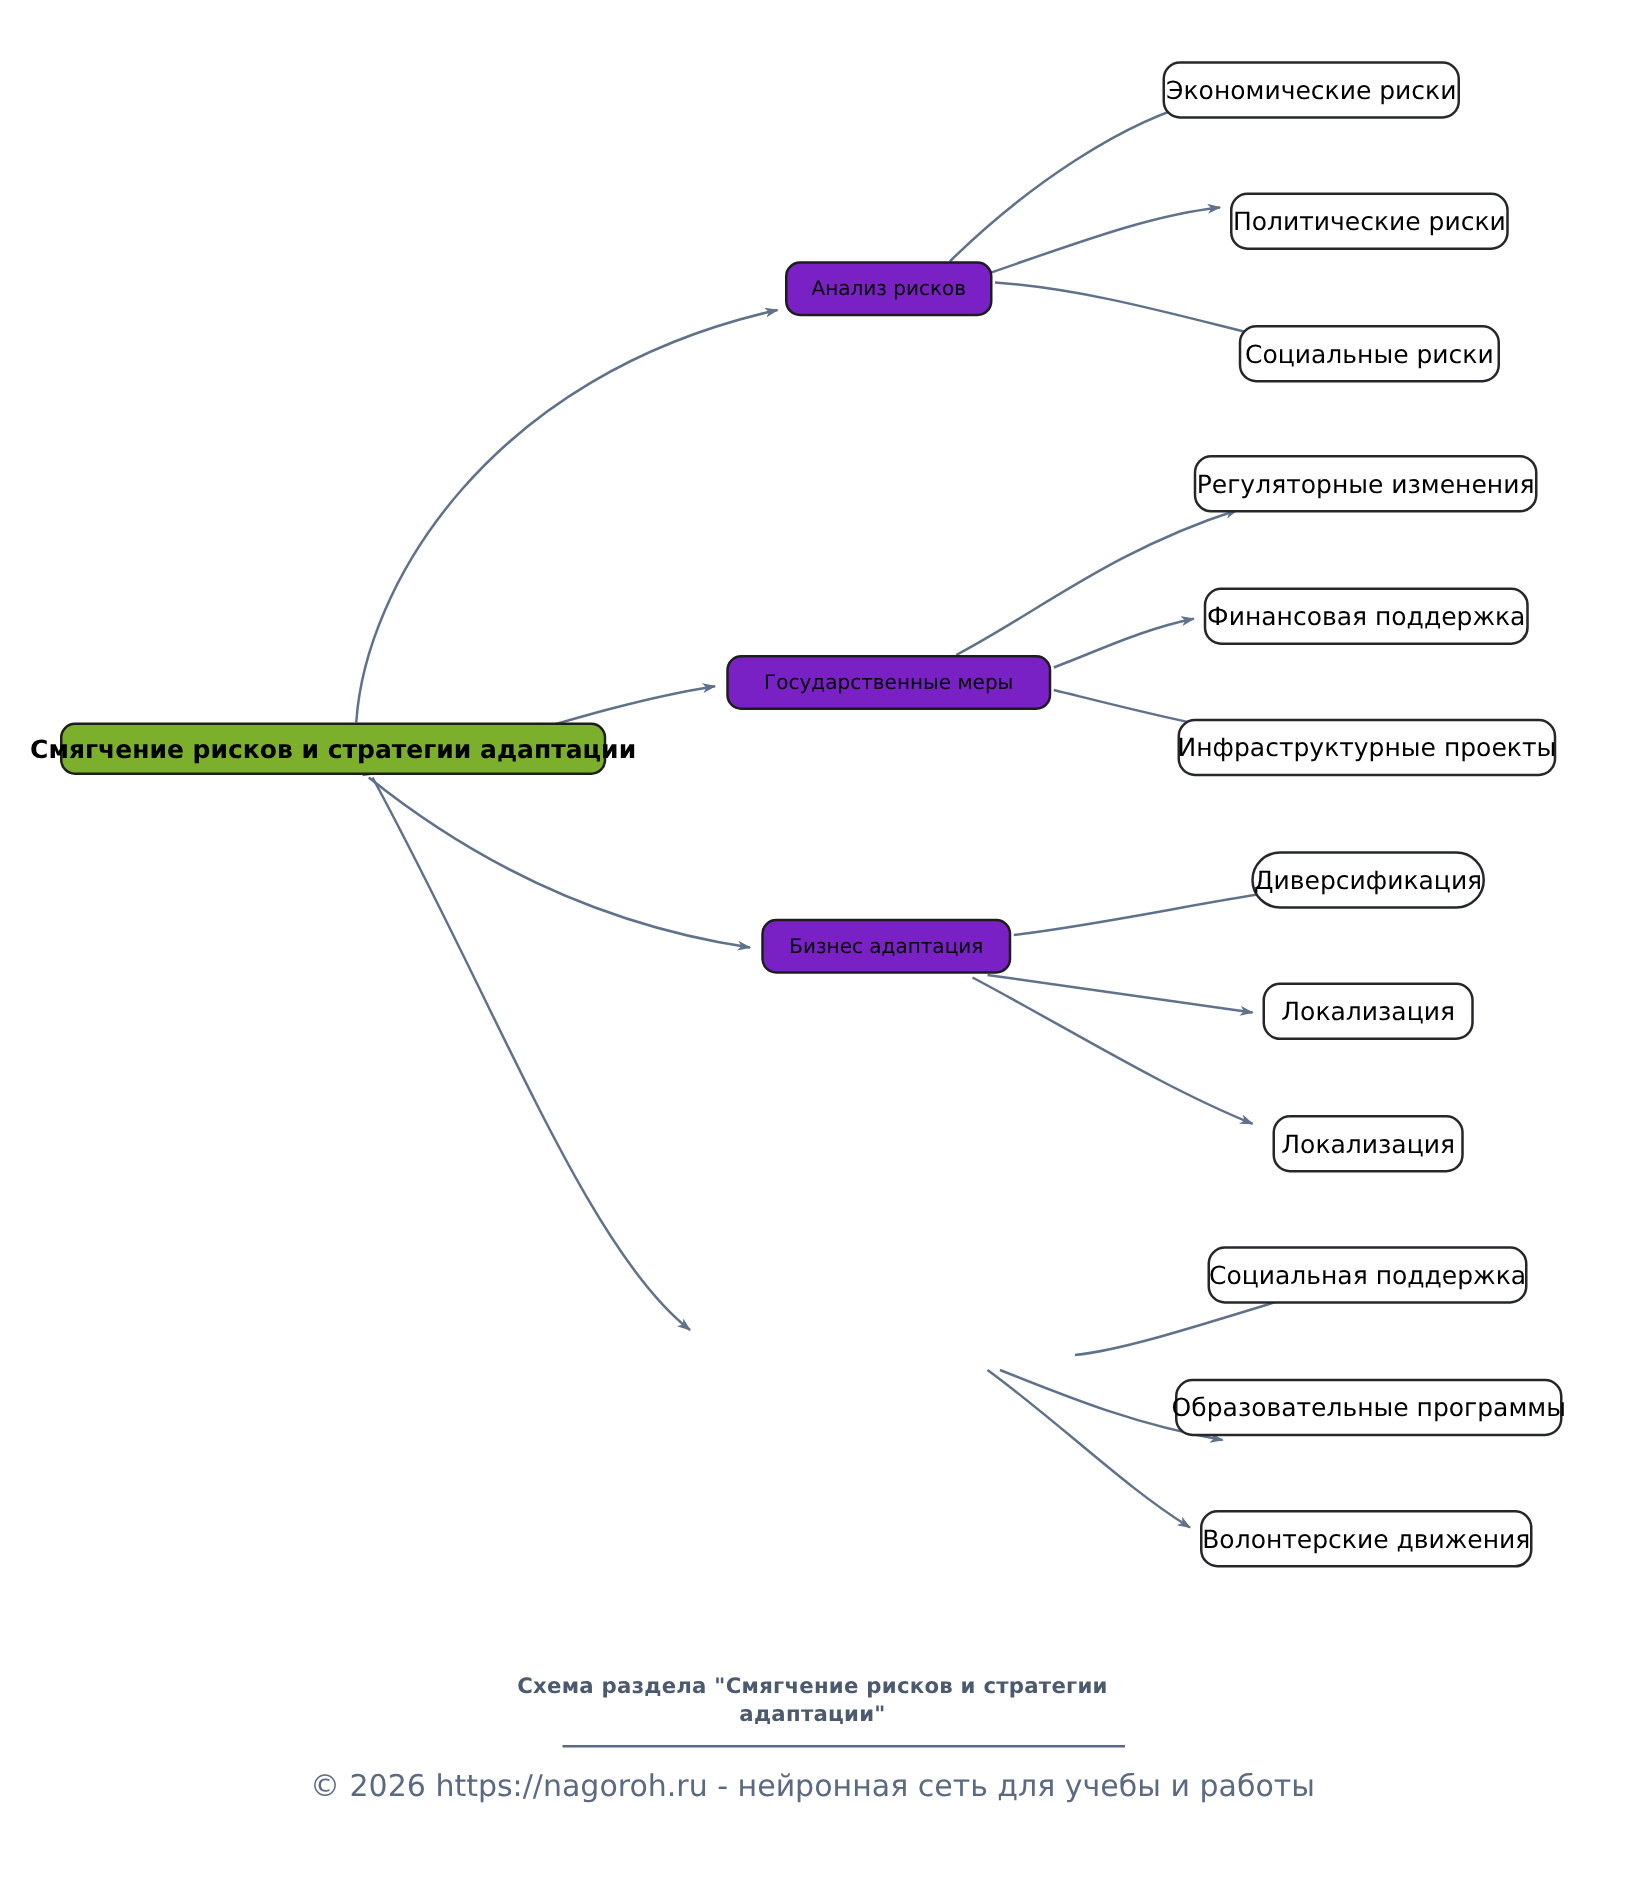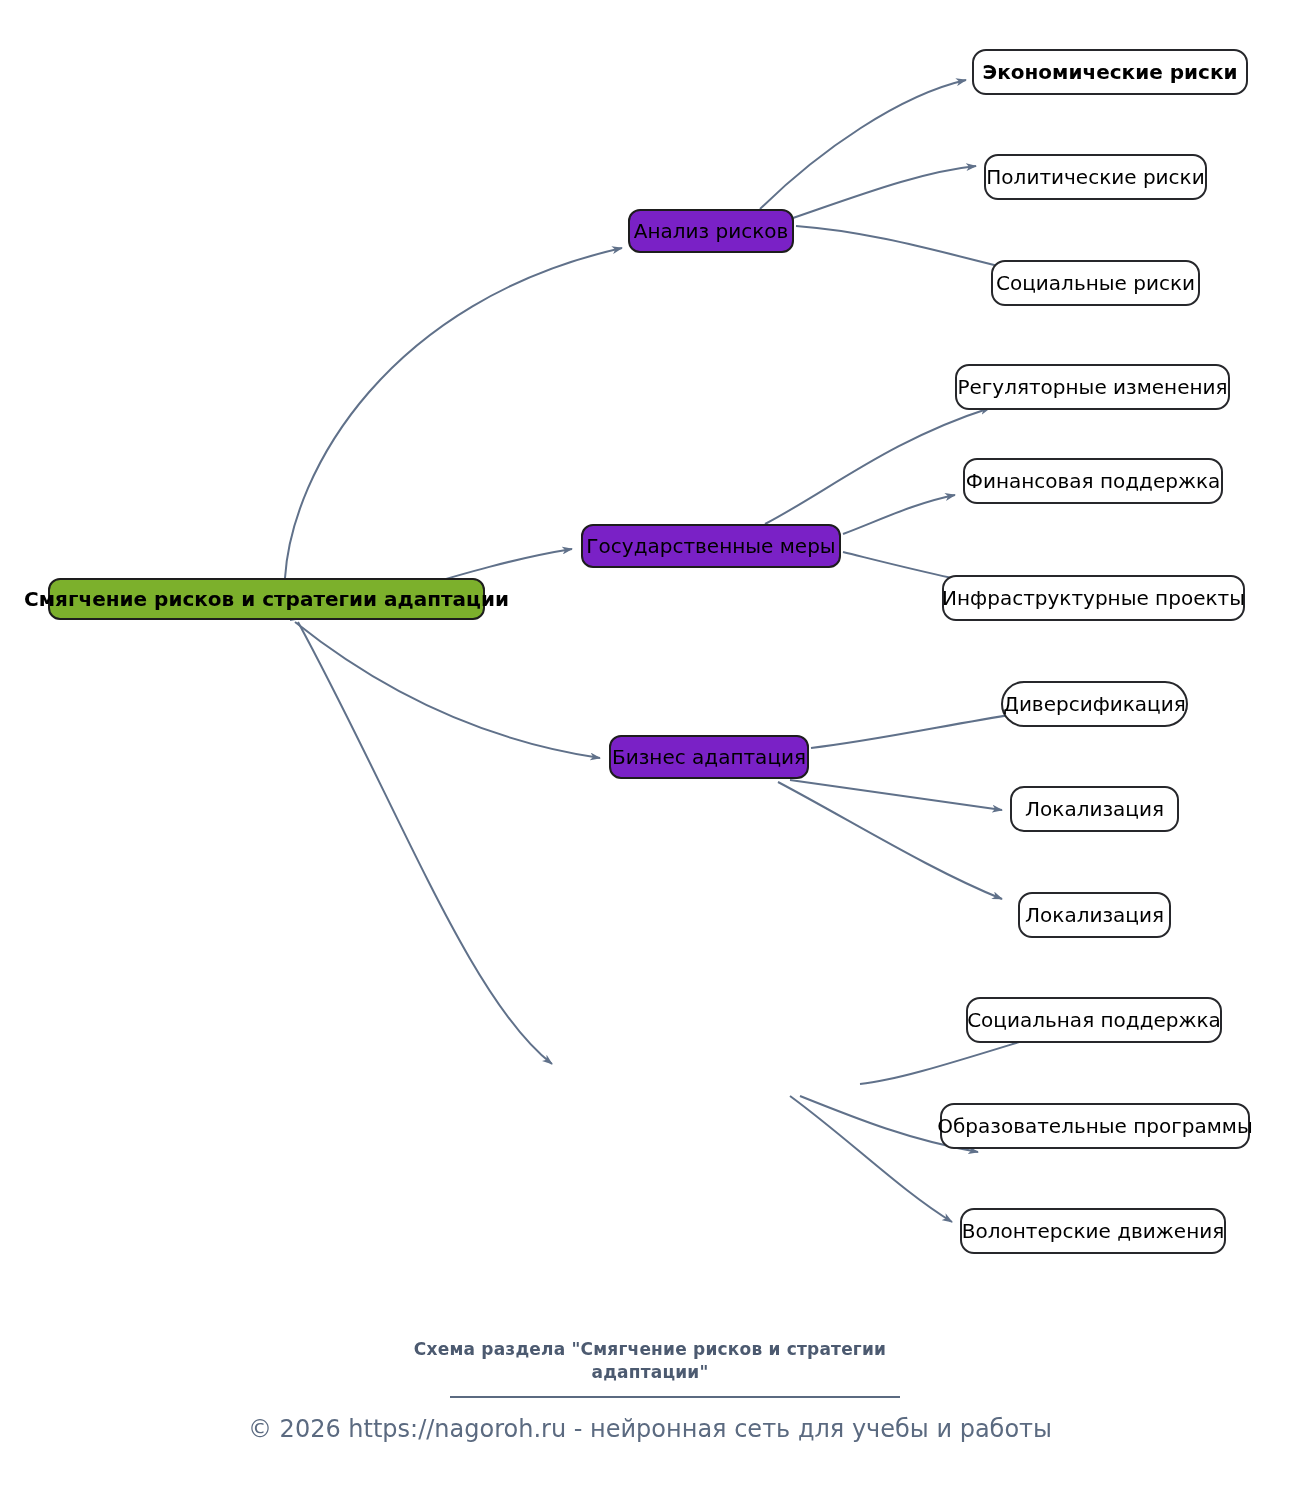--- a/index.html
+++ b/index.html
@@ -44,21 +44,21 @@
     border-radius: 12px;
     color: #000000;
     font-size: 20px;
     font-weight: 700;
   }
   .node-branch {
     background: #7a21c6;
     border: 2px solid #1d1d1d;
     border-radius: 12px;
     color: #000000;
-    font-size: 20px;
+    font-size: 16px;
     font-weight: 400;
   }
   .node-leaf {
     background: #ffffff;
     border: 2px solid #26272b;
     border-radius: 14px;
     color: #000000;
     font-size: 20px;
     font-weight: 400;
   }
@@ -127,37 +127,37 @@
     </g>
   </svg>
 
   <div class="node node-root" style="left:48px; top:578px; width:437px; height:42px;">
     <span>Смягчение рисков и стратегии адаптации</span>
   </div>
 
   <div class="node node-branch" style="left:628px; top:209px; width:166px; height:44px;">
     <span>Анализ рисков</span>
   </div>
-  <div class="node node-leaf" style="left:972px; top:49px; width:276px; height:46px;font-weight:bold;">
+  <div class="node node-leaf" style="left:930px; top:49px; width:238px; height:46px;">
     <span>Экономические риски</span>
   </div>
   <div class="node node-leaf" style="left:984px; top:154px; width:223px; height:46px;">
     <span>Политические риски</span>
   </div>
   <div class="node node-leaf" style="left:991px; top:260px; width:209px; height:46px;">
     <span>Социальные риски</span>
   </div>
 
   <div class="node node-branch" style="left:581px; top:524px; width:260px; height:44px;">
     <span>Государственные меры</span>
   </div>
   <div class="node node-leaf" style="left:955px; top:364px; width:275px; height:46px;">
     <span>Регуляторные изменения</span>
   </div>
-  <div class="node node-leaf" style="left:963px; top:458px; width:260px; height:46px;">
+  <div class="node node-leaf" style="left:963px; top:470px; width:260px; height:46px;">
     <span>Финансовая поддержка</span>
   </div>
   <div class="node node-leaf" style="left:942px; top:575px; width:303px; height:46px;">
     <span>Инфраструктурные проекты</span>
   </div>
 
   <div class="node node-branch" style="left:609px; top:735px; width:200px; height:44px;">
     <span>Бизнес адаптация</span>
   </div>
   <div class="node node-leaf" style="left:1001px; top:681px; width:187px; height:46px;border-radius:23px;">

